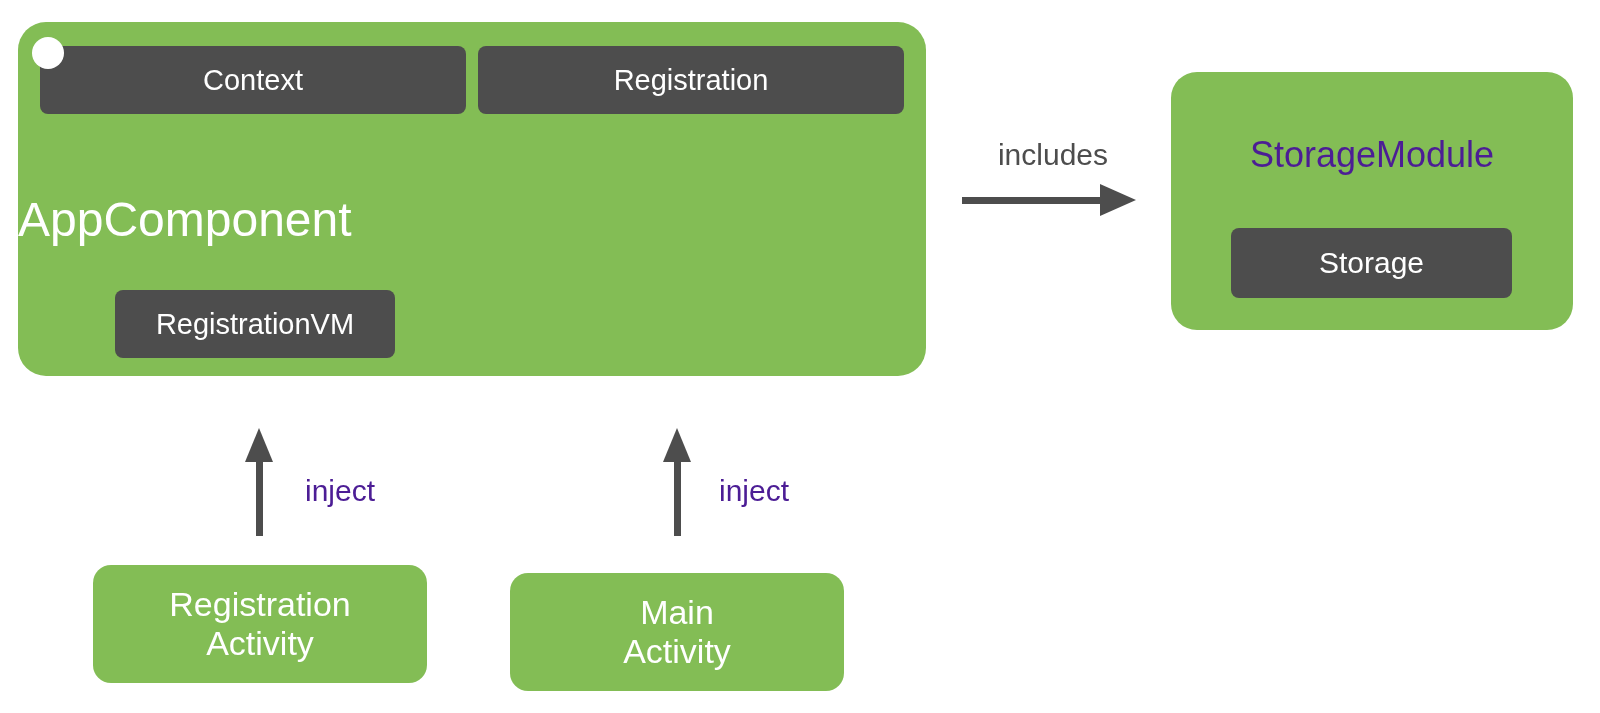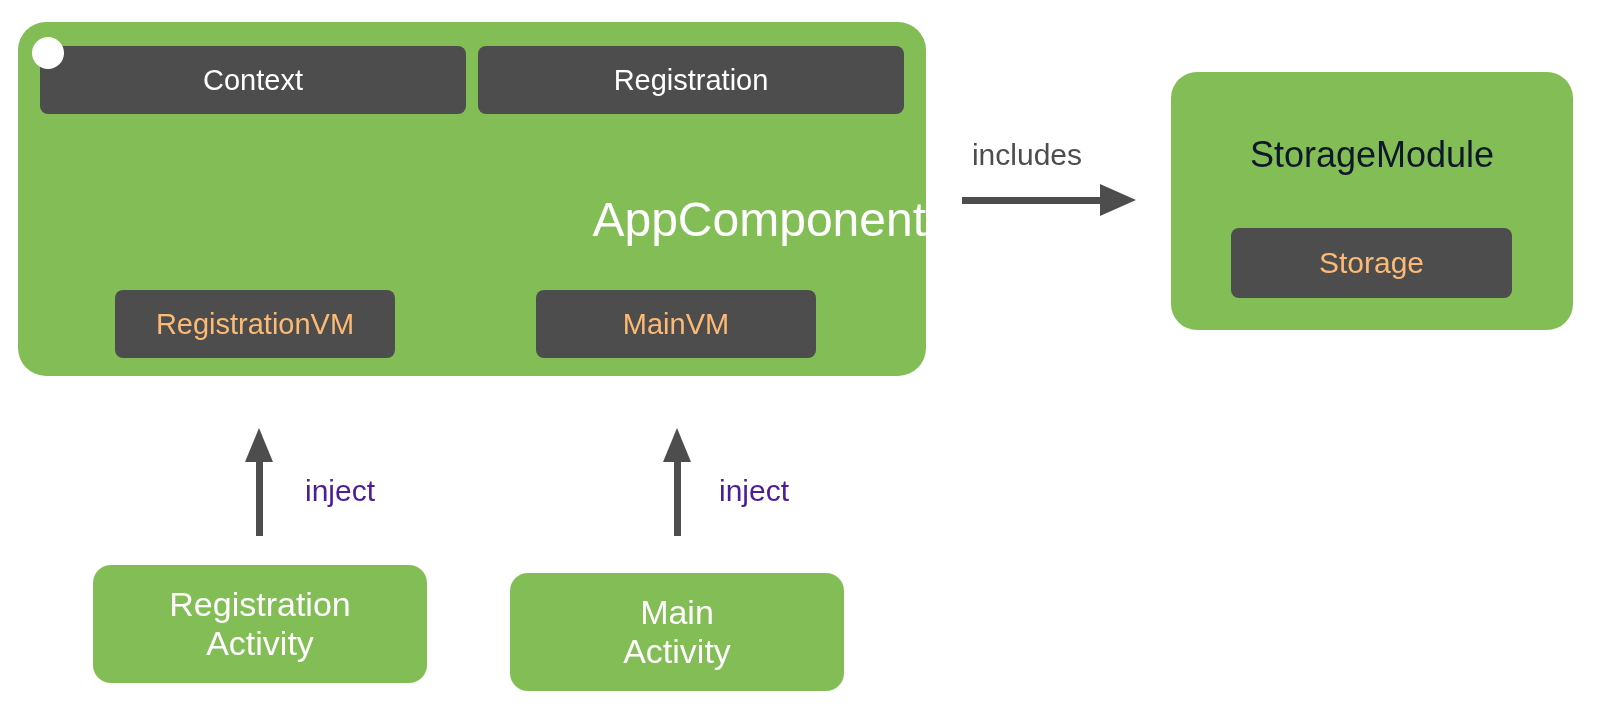--- a/index.html
+++ b/index.html
@@ -13,21 +13,21 @@
   }
   .green-box {
     position: absolute;
     background: #83BD55;
     border-radius: 28px;
   }
   .dark-box {
     position: absolute;
     background: #4D4D4D;
     border-radius: 8px;
-    color: #fdba74;
+    color: #ffffff;
     display: flex;
     align-items: center;
     justify-content: center;
     font-size: 29px;
   }
   
   .app-component { left: 18px; top: 22px; width: 908px; height: 354px; }
   .corner-circle {
     position: absolute; left: 14px; top: 15px;
     width: 32px; height: 32px; border-radius: 50%;
@@ -38,47 +38,47 @@
     display: flex; gap: 12px; z-index: 2;
   }
   .deps-row .dep-box {
     position: relative; flex: 1 1 0;
     background: #4D4D4D; border-radius: 8px; color: #ffffff;
     display: flex; align-items: center; justify-content: center;
     font-size: 29px;
   }
   .app-title {
     position: absolute; left: 0; right: 0; top: 170px;
-    text-align: right; color: #ffffff;
+    text-align: left; color: #ffffff;
     font-size: 48px; line-height: 56px;
   }
   .vm-registration { left: 97px; top: 268px; width: 280px; height: 68px; }
   .vm-main { left: 518px; top: 268px; width: 280px; height: 68px; }
 
   
   .includes-label {
-    position: absolute; left: 942px; top: 138px; width: 170px;
+    position: absolute; left: 968px; top: 138px; width: 170px;
     text-align: center; color: #4D4D4D; font-size: 30px; line-height: 34px;
   }
   .includes-shaft {
     position: absolute; left: 962px; top: 197px; width: 138px; height: 7px;
     background: #4D4D4D;
   }
   .includes-head {
     position: absolute; left: 1100px; top: 184px; width: 0; height: 0;
     border-top: 16px solid transparent;
     border-bottom: 16px solid transparent;
     border-left: 36px solid #4D4D4D;
   }
 
   
   .storage-module { left: 1171px; top: 72px; width: 402px; height: 258px; border-radius: 26px; }
   .storage-title {
     position: absolute; left: 0; right: 0; top: 62px;
-    text-align: center; color: #0f172a; font-size: 36px; line-height: 42px;
+    text-align: center; color: #4c1d95; font-size: 36px; line-height: 42px;
   }
   .storage-box { left: 60px; top: 156px; width: 281px; height: 70px; font-size: 30px; }
 
   
   .inject-shaft {
     position: absolute; top: 460px; width: 7px; height: 76px; background: #4D4D4D;
   }
   .inject-head {
     position: absolute; top: 428px; width: 0; height: 0;
     border-left: 14px solid transparent;
@@ -123,23 +123,20 @@
       <div class="dep-box">
         <span>Registration</span>
       </div>
     </div>
 
     <div class="app-title">AppComponent</div>
 
     <div class="dark-box vm-registration">
       <span>RegistrationVM</span>
     </div>
-    <div class="dark-box vm-main">
-      <span>MainVM</span>
-    </div>
   </div>
 
   <div class="includes-label">includes</div>
   <div class="includes-shaft"></div>
   <div class="includes-head"></div>
 
   <div class="green-box storage-module">
     <div class="storage-title">StorageModule</div>
     <div class="dark-box storage-box">
       <span>Storage</span>

